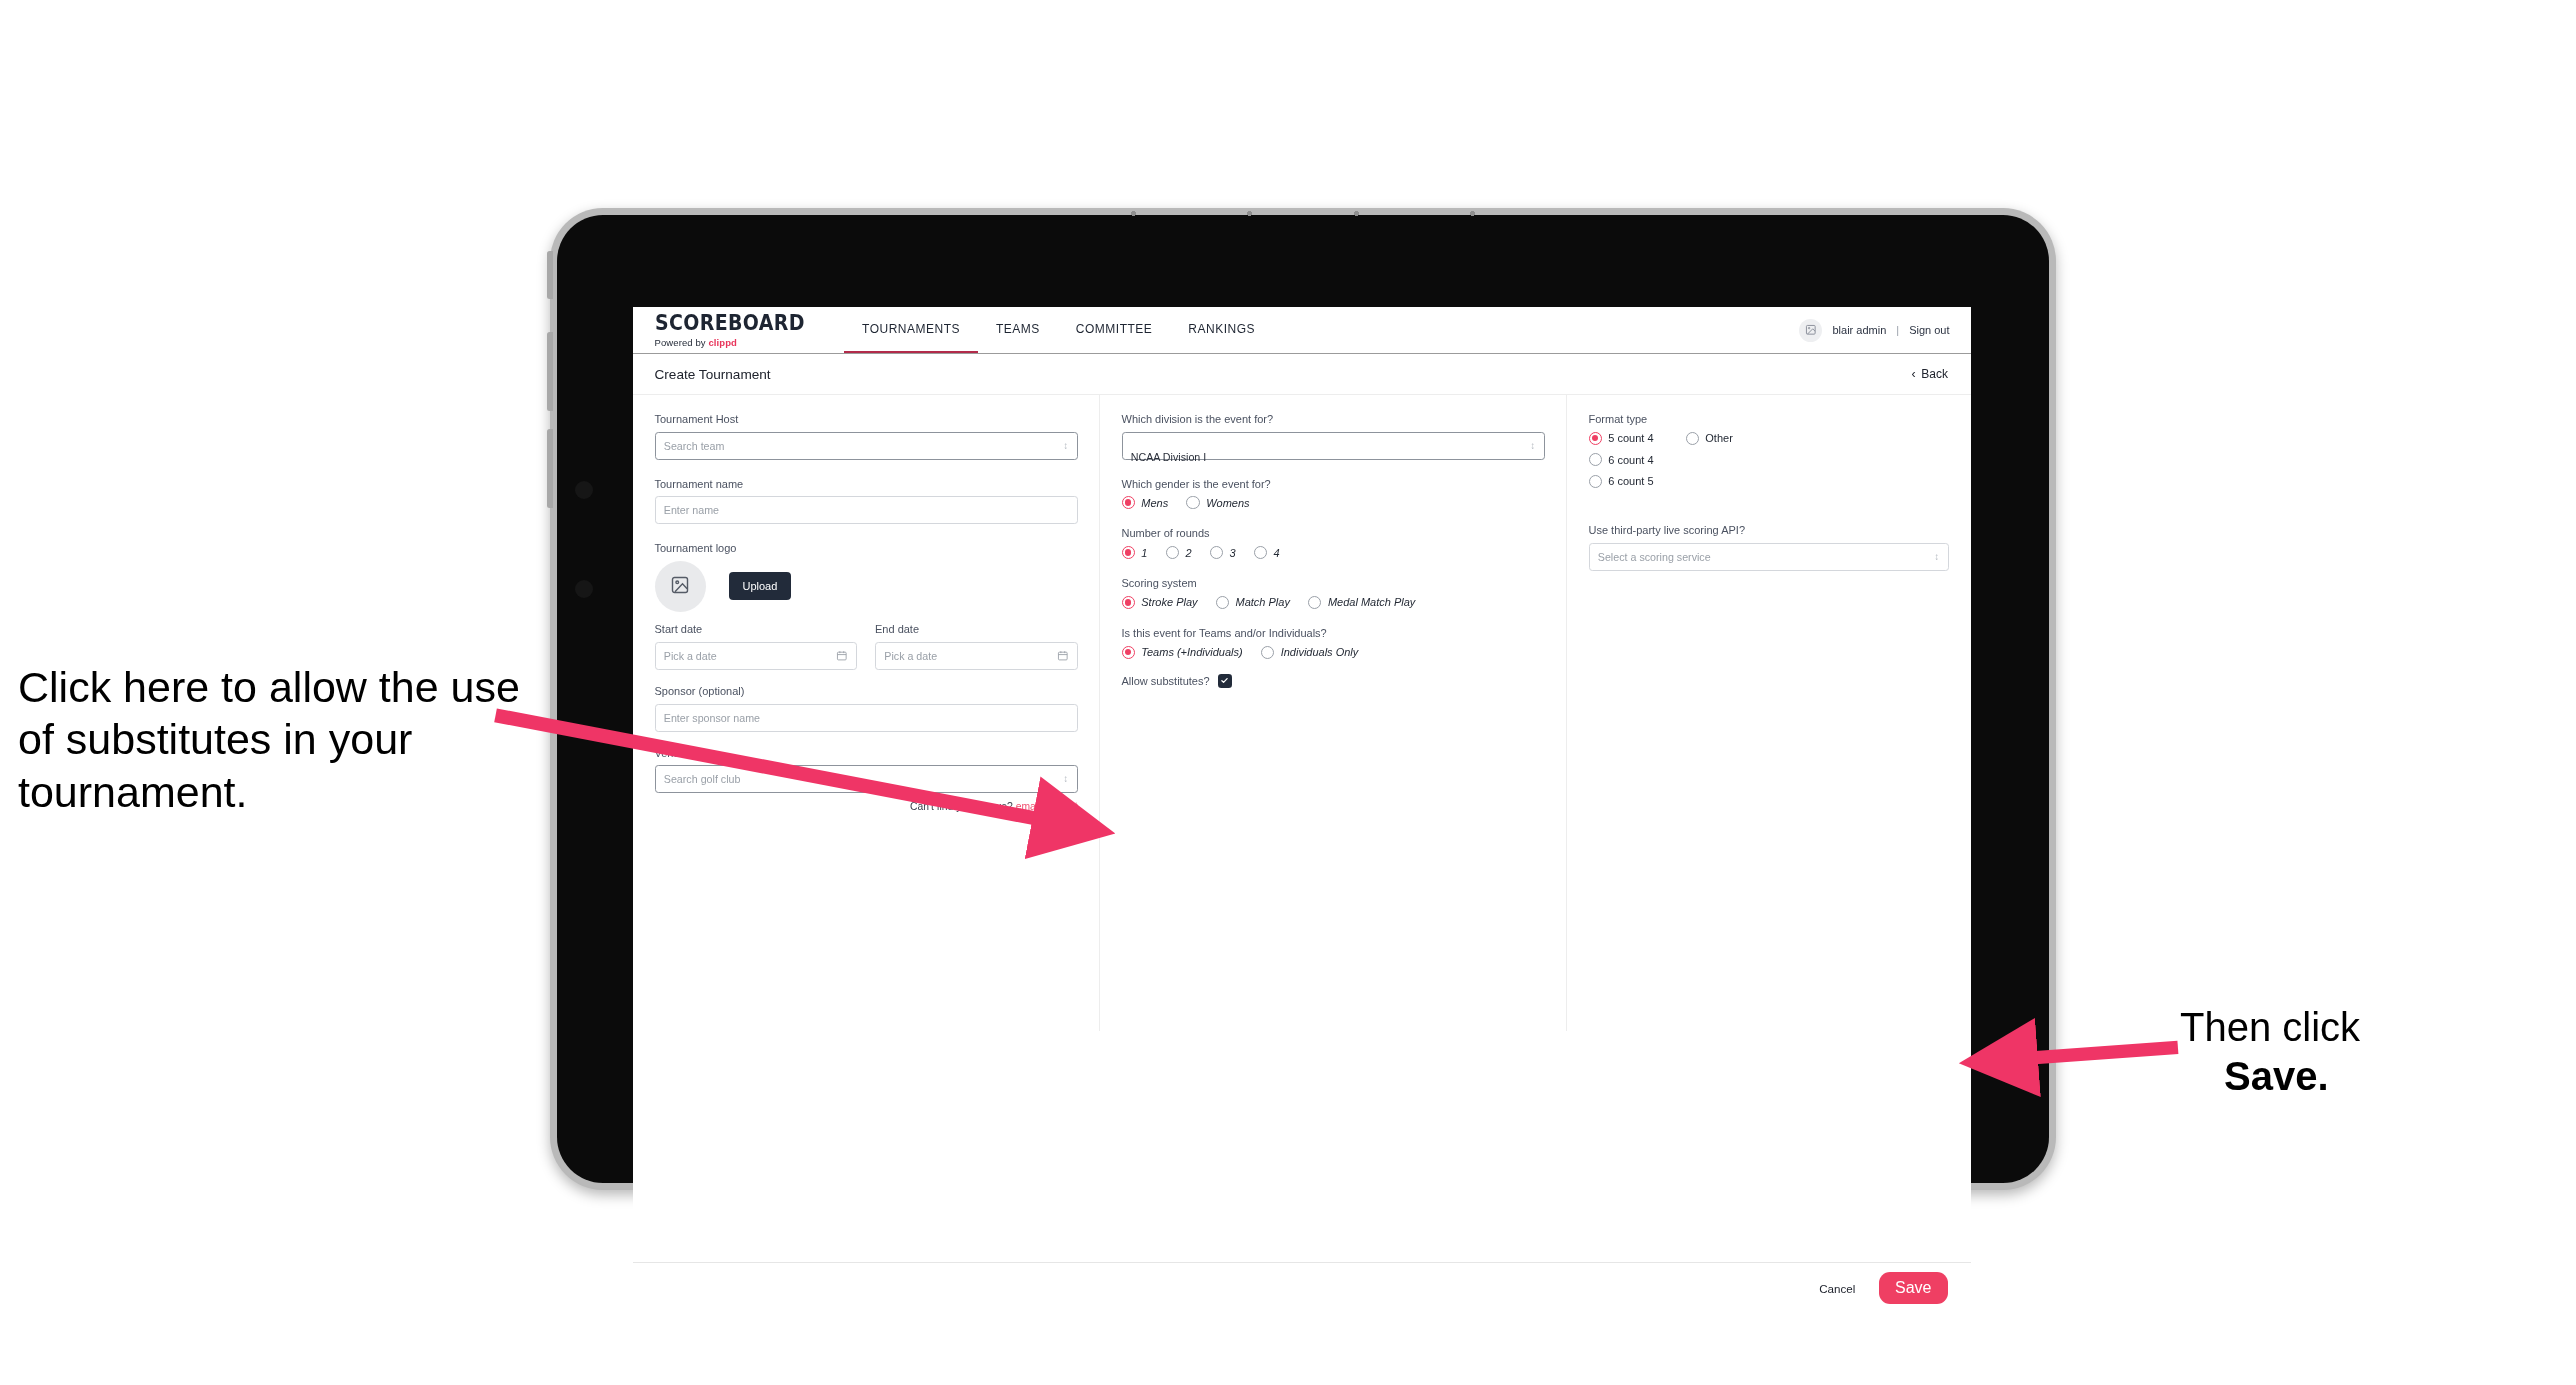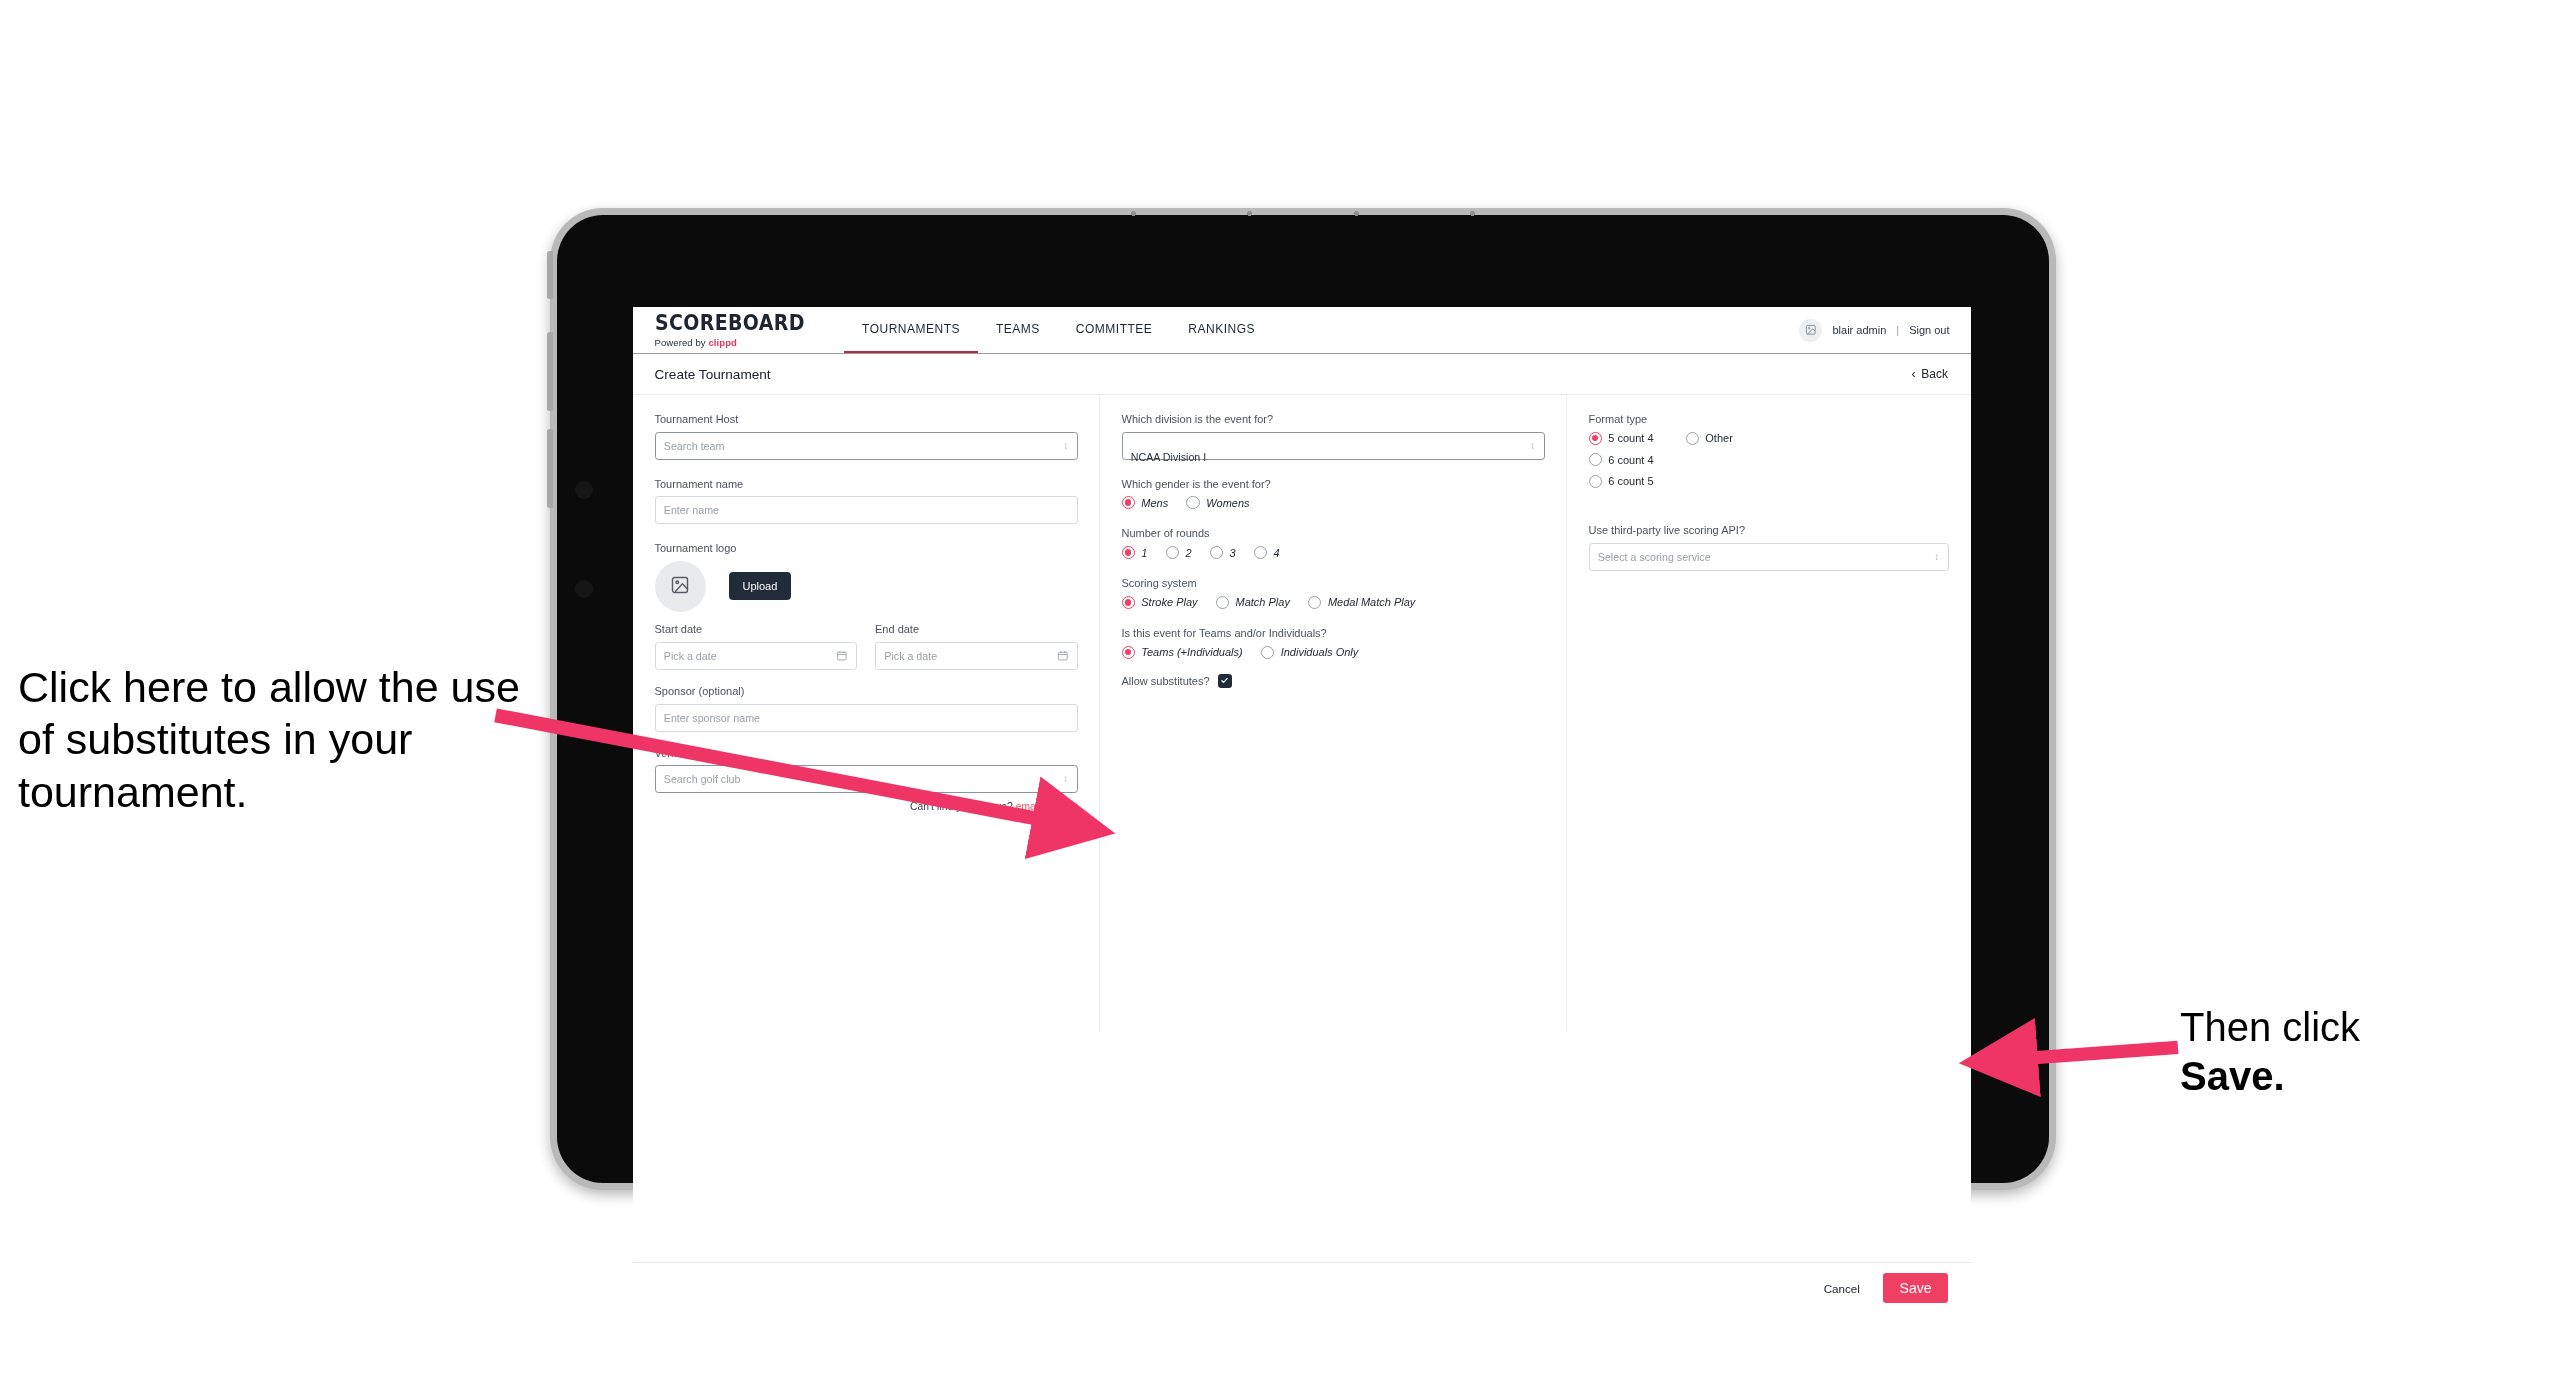--- a/index.html
+++ b/index.html
@@ -170,32 +170,32 @@
     position:absolute; left:0; right:0; bottom:0; height:51px;
     border-top:0.8px solid #e6e6e6; background:#fff;
     display:flex; align-items:center; justify-content:flex-end;
     gap:15px; padding-right:23px;
   }
   .btn-cancel {
     background:none; border:none; font-size:11.6px; color:#20242e; cursor:pointer; padding:6.6px 8.3px;
   }
   .btn-save {
     background:#ef3f63; color:#fff; border:none; cursor:pointer;
-    font-size:14px; padding: 7.4px 16.5px; border-radius:3px;
+    font-size:16px; padding: 7.4px 16.5px; border-radius:11px;
   }
 
   
   .anno {
     position:absolute;
     font-family:"Liberation Sans", sans-serif;
     color:#000000; line-height:1.22;
   }
   .anno-left { left:18px; top:661px; width:529px; font-size:43px; }
   .anno-right { left:2180px; top:1003px; width:347px; font-size:40px; }
-  .anno-right b { font-weight:700; }
+  .anno-right b { font-weight:700;margin-left:44px; }
   .arrows { position:absolute; left:0; top:0; width:2576px; height:1386px; pointer-events:none; }
 </style>
 </head>
 <body>
 
 <div class="stage">
 
   <div class="tablet">
     <div class="topdots"></div>
     <div class="side-btn b1"></div>

